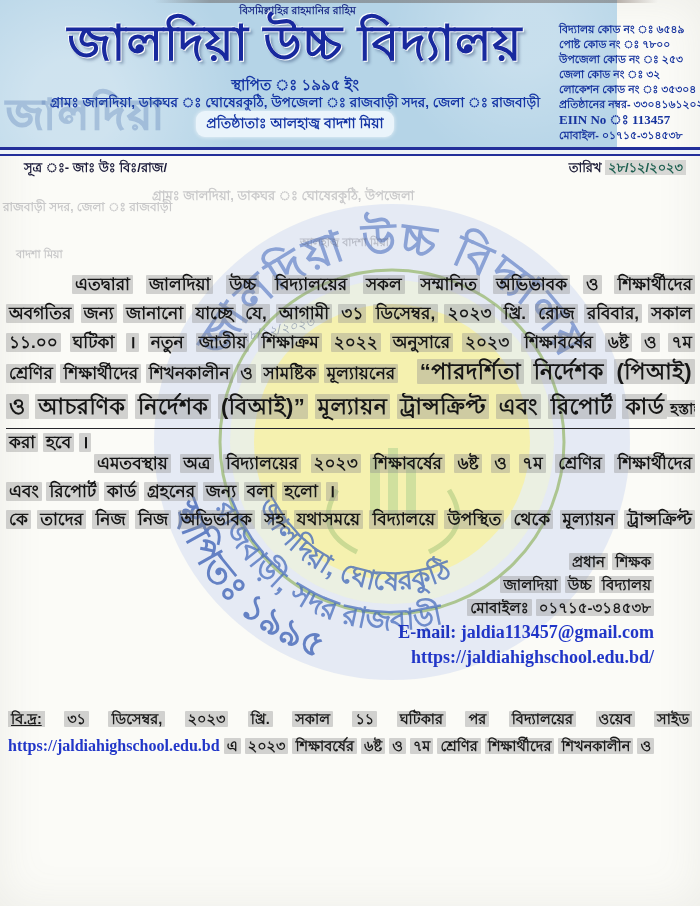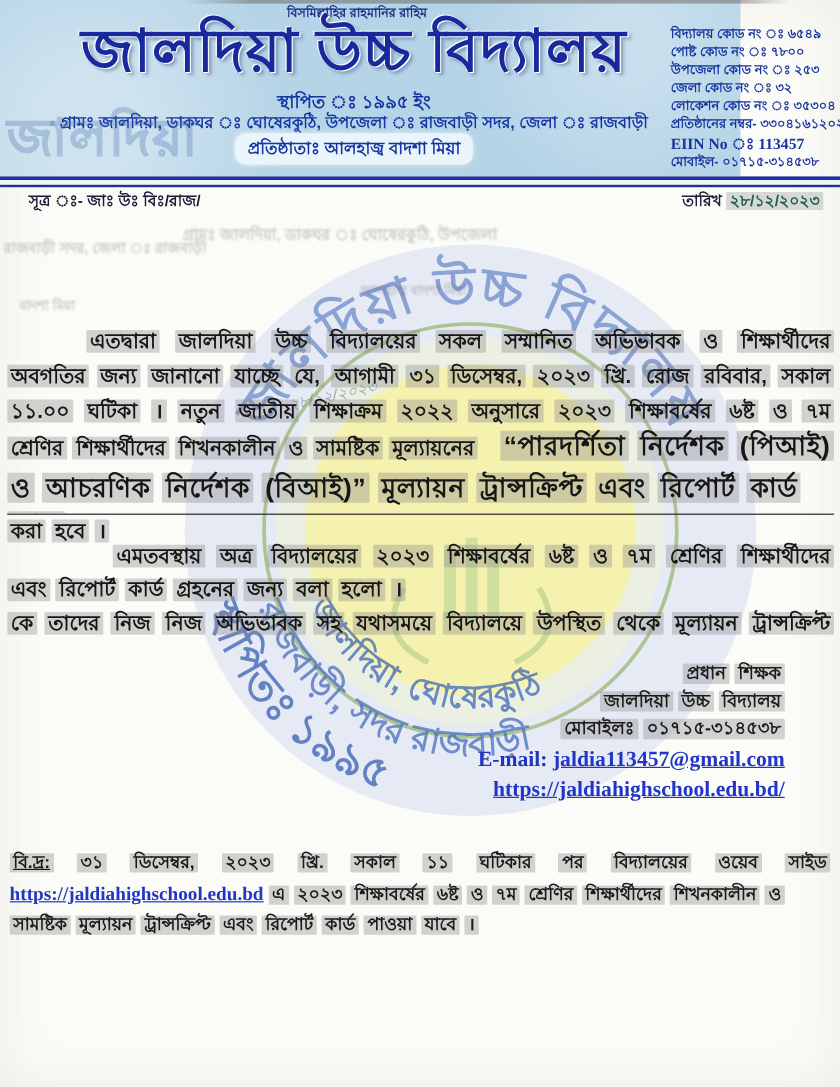--- a/index.html
+++ b/index.html
@@ -56,37 +56,37 @@
   .watermark { position:absolute; top:190px; left:152px; width:486px; height:505px; z-index:0; }
   
   .body-text { position:absolute; left:6px; right:5px; top:271px; z-index:3;
     color:#161616; font-weight:700; font-size:17px; }
   .bl { height:29px; line-height:28px; white-space:nowrap; overflow:hidden;
     text-align:justify; text-align-last:justify; }
   .bl.indent1 { padding-left:66px; }
   .bl.flexline { display:flex; justify-content:space-between; align-items:baseline; height:35px; }
   .big { font-size:22px; letter-spacing:.5px; }
   .big.u { text-underline-offset:5px; text-decoration-thickness:1.5px; }
-  .l5 { border-bottom:1.6px solid #26262b;flex-direction:column; }
+  .l5 { border-bottom:1.6px solid #26262b; }
   .small-after { font-size:15px; font-weight:700; }
   .bl.leftend { text-align:left; text-align-last:left; }
   .para2 { position:absolute; left:6px; right:5px; top:450px; z-index:3;
     color:#161616; font-weight:700; font-size:17px; }
   .p2l { height:28px; line-height:27px; white-space:nowrap; overflow:hidden;
     text-align:justify; text-align-last:justify; }
   .p2l.indent2 { padding-left:88px; }
   .p2l.leftend { text-align:left; text-align-last:left; }
   
   .w { background:rgba(142,142,142,.38); padding:0 3px; border-radius:1px; }
   
   .signature { position:absolute; top:551px; left:318px; width:336px; text-align:right; z-index:3; }
   .sig-bn { font-size:15px; font-weight:700; color:#1b1b1b; height:23px; line-height:22px; }
   .sig-link-line { font-size:18px; height:25px; line-height:24px;
     font-family:"Liberation Serif","DejaVu Serif",serif; color:#1f35c0; font-weight:700; }
-  .sig-link-line a, .note a { color:#2136c8; text-decoration:underline; cursor:pointer; }
+  .sig-link-line a, .note a { color:#2136c8; cursor:pointer; }
   
   .note { position:absolute; top:707px; left:8px; right:8px; z-index:3;
     font-size:14.5px; font-weight:700; color:#1a1a1a; }
   .nl { height:26px; line-height:25px; white-space:nowrap; overflow:hidden; }
   .nl.just { text-align:justify; text-align-last:justify; }
   .note-prefix { text-decoration:underline; background:rgba(142,142,142,.38); padding:0 3px; }
   .note-link { font-family:"Liberation Serif","DejaVu Serif",serif; font-size:16px; font-weight:700; }
 </style>
 </head>
 <body>
@@ -198,16 +198,15 @@
 
   <div class="note">
     <div class="nl just">
       <span class="note-prefix">বি.দ্র:</span>
       <span><span class="w">৩১</span> <span class="w">ডিসেম্বর,</span> <span class="w">২০২৩</span> <span class="w">খ্রি.</span> <span class="w">সকাল</span> <span class="w">১১</span> <span class="w">ঘটিকার</span> <span class="w">পর</span> <span class="w">বিদ্যালয়ের</span> <span class="w">ওয়েব</span> <span class="w">সাইড</span></span>
     </div>
     <div class="nl">
       <a class="note-link">https://jaldiahighschool.edu.bd</a>
       <span><span class="w">এ</span> <span class="w">২০২৩</span> <span class="w">শিক্ষাবর্ষের</span> <span class="w">৬ষ্ট</span> <span class="w">ও</span> <span class="w">৭ম</span> <span class="w">শ্রেণির</span> <span class="w">শিক্ষার্থীদের</span> <span class="w">শিখনকালীন</span> <span class="w">ও</span></span>
     </div>
-    <div class="nl"><span class="w">সামষ্টিক</span> <span class="w">মূল্যায়ন</span> <span class="w">ট্রান্সক্রিপ্ট</span> <span class="w">এবং</span> <span class="w">রিপোর্ট</span> <span class="w">কার্ড</span> <span class="w">পাওয়া</span> <span class="w">যাবে</span> <span class="w">।</span></div>
   </div>
 
 </div>
 
 </body></html>

